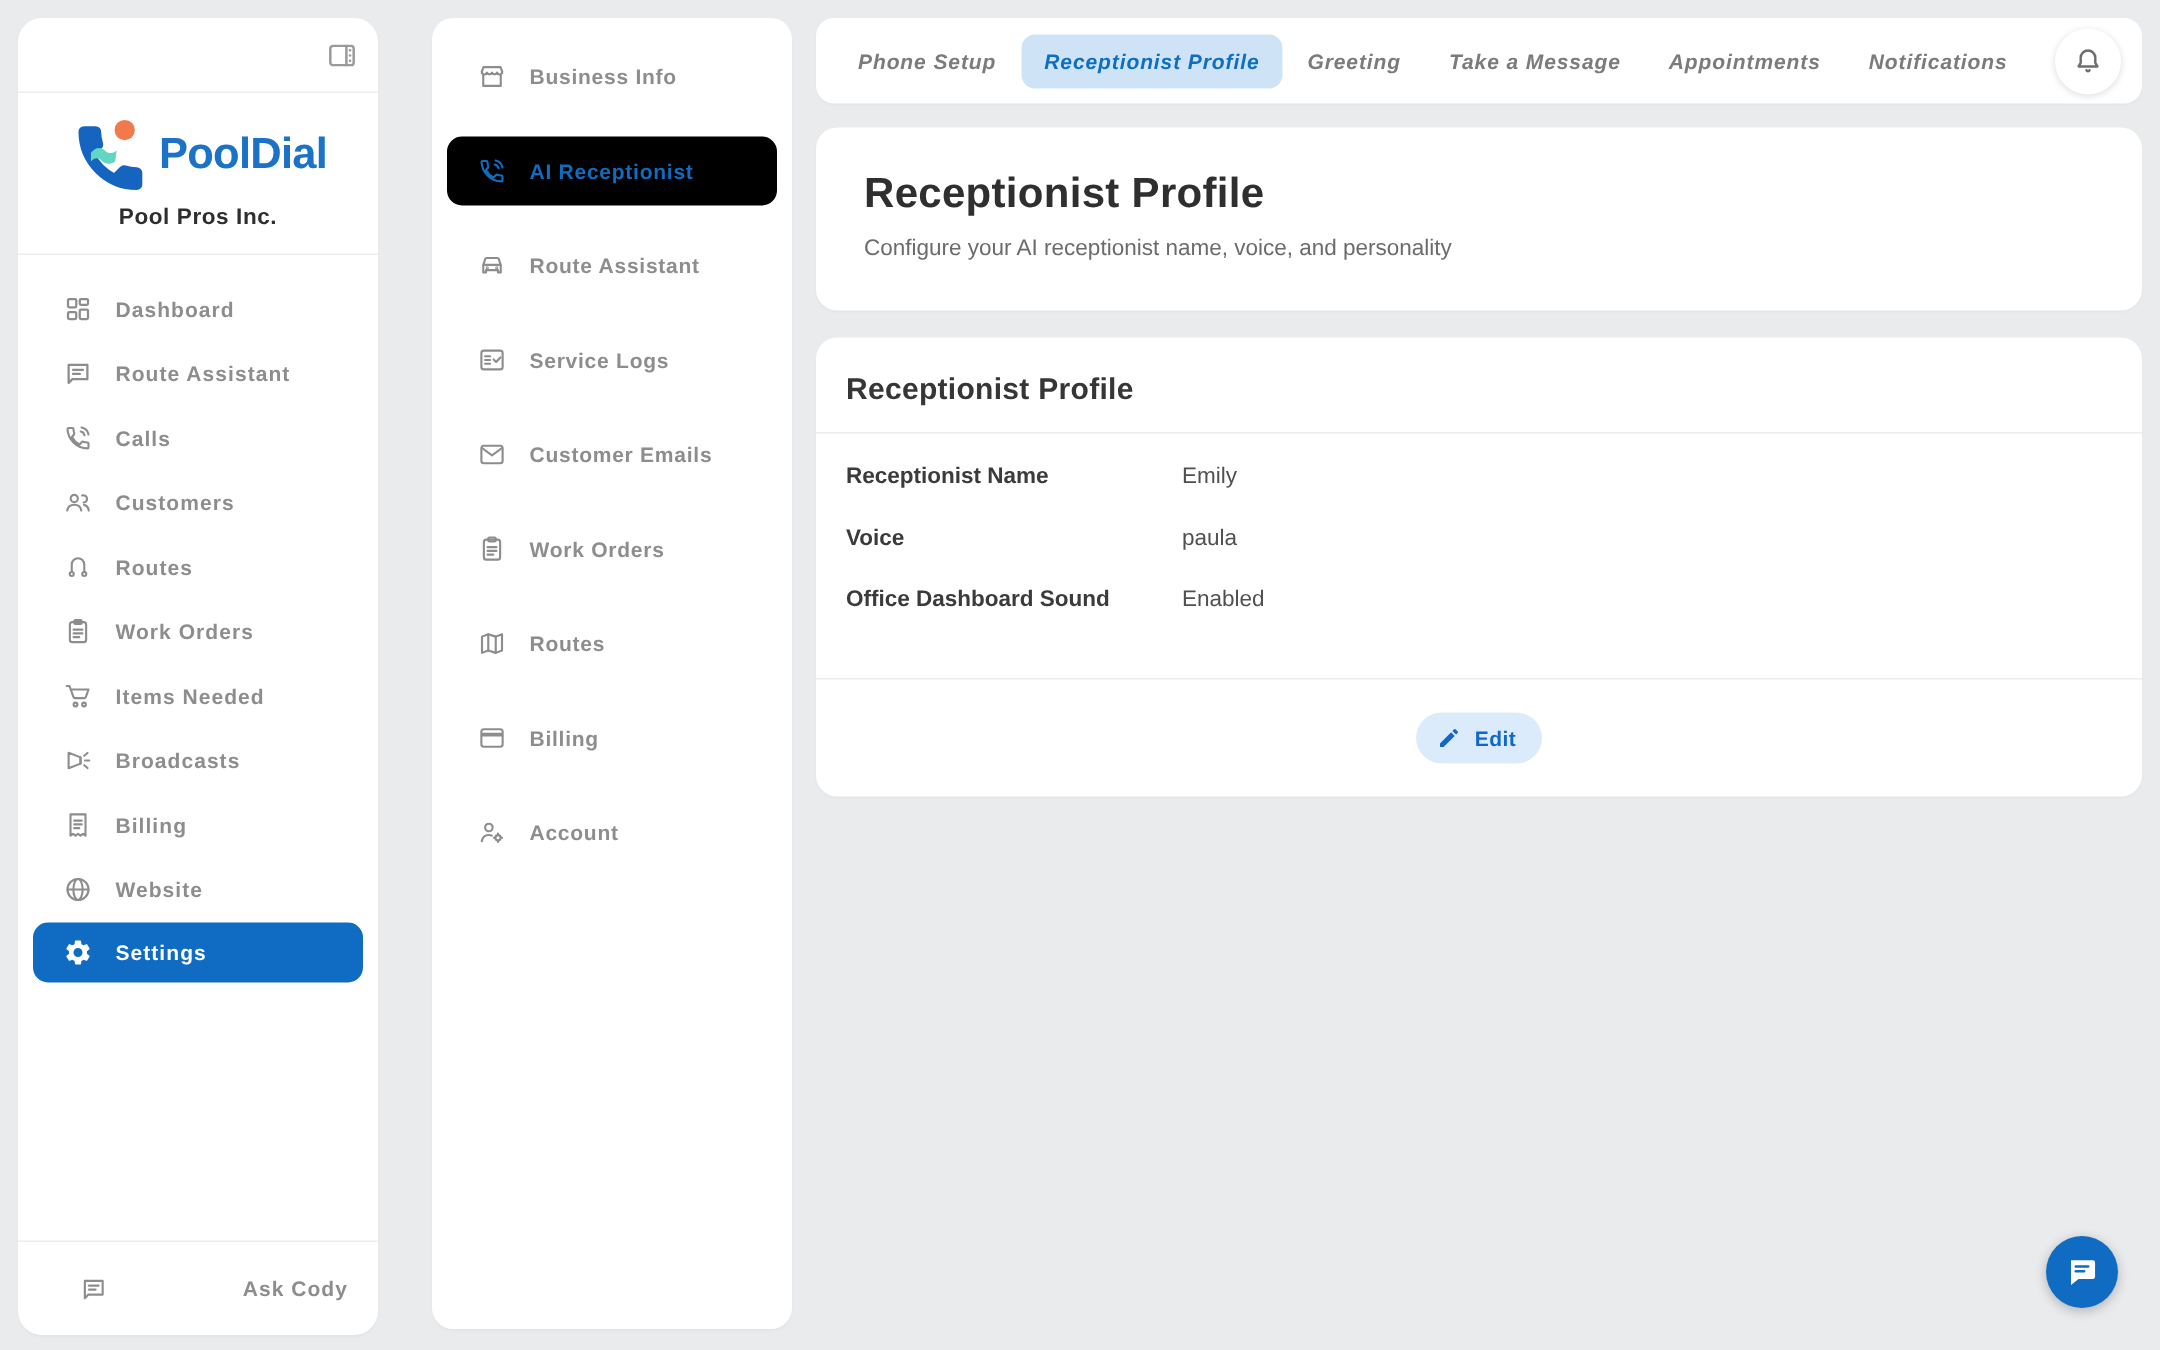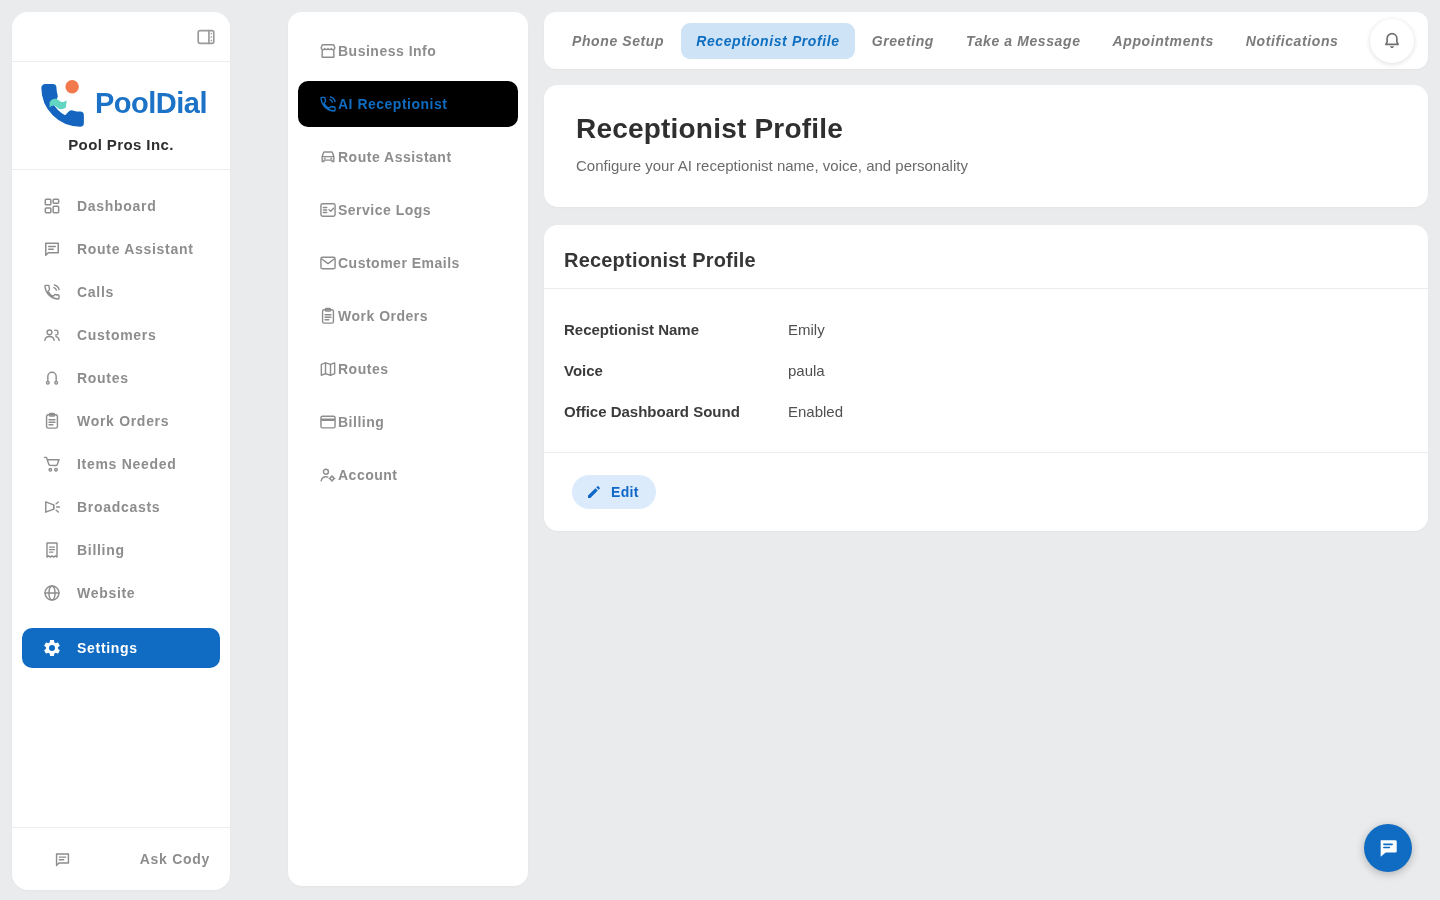--- a/index.html
+++ b/index.html
@@ -6,40 +6,40 @@
   html,body { margin:0; padding:0; }
   body {
     width:1440px; height:900px; position:relative; overflow:hidden;
     background:#eaebec;
     font-family:"Liberation Sans", sans-serif;
     -webkit-font-smoothing:antialiased;
   }
   .card { position:absolute; background:#fff; border-radius:14px; box-shadow:0 1px 2px rgba(0,0,0,0.03); }
 
   
-  #left-sidebar { left:12px; top:12px; width:218px; height:878px; border-radius:16px; display:flex; flex-direction:column; }
+  #left-sidebar { left:12px; top:12px; width:240px; height:878px; border-radius:16px; display:flex; flex-direction:column; }
   .ls-header { height:50px; flex:none; border-bottom:1px solid #ededed; display:flex; align-items:center; justify-content:flex-end; padding:0 13px; color:#9a9a9a; }
   .ls-header svg { width:22px; height:22px; cursor:pointer; }
   .ls-brand { flex:none; border-bottom:1px solid #ededed; text-align:center; padding:14px 0 16px; }
   .logo-row { display:flex; align-items:center; justify-content:center; gap:6px; }
   .logo-mark { width:54px; height:54px; }
   .logo-text { font-size:29px; font-weight:800; color:#1b72c6; letter-spacing:-0.5px; }
   .company-name { margin-top:6px; font-size:15px; font-weight:600; color:#2e2e2e; letter-spacing:0.4px; }
   .ls-nav { padding:14px 10px 0; display:flex; flex-direction:column; }
   .nav-item { display:flex; align-items:center; gap:15px; height:43px; padding:0 10px 0 20px; border-radius:10px;
               color:#8d8d8d; font-size:14px; font-weight:600; letter-spacing:0.7px; cursor:pointer; }
   .nav-item svg { width:20px; height:20px; flex:none; }
-  .nav-item.active { background:#0f6cc2; color:#fff; height:40px; margin:14px 0 2px; }
+  .nav-item.active { background:#0f6cc2; color:#fff; height:40px; margin:1px 0 2px; }
   .ls-footer { margin-top:auto; border-top:1px solid #ededed; height:63px; flex:none; display:flex; align-items:center; gap:13px;
                padding:0 20px 0 41px; color:#8d8d8d; font-size:14px; font-weight:600; letter-spacing:0.7px; cursor:pointer;justify-content:space-between; }
   .ls-footer svg { width:19px; height:19px; }
 
   
   #settings-sidebar { left:288px; top:12px; width:240px; height:874px; padding:16px 10px; }
-  .snav-item { display:flex; align-items:center; height:46px; margin-bottom:7px; padding:0 10px 0 20px; border-radius:10px;
+  .snav-item { display:flex; align-items:center; gap:15px; height:46px; margin-bottom:17px; padding:0 10px 0 20px; border-radius:10px;
                color:#8d8d8d; font-size:14px; font-weight:600; letter-spacing:0.5px; cursor:pointer; }
   .snav-item svg { width:20px; height:20px; flex:none; }
   .snav-item.active { background:#000000; color:#0f6cc0; }
 
   
   #header-bar { left:544px; top:12px; width:884px; height:57px; border-radius:12px; display:flex; align-items:center; padding:0 14px 0 12px;font-style:italic; }
   .tab { color:#7b7b7b; font-size:14px; font-weight:600; letter-spacing:0.6px; padding:10px 15px; margin:0 1px; border-radius:9px; cursor:pointer; white-space:nowrap; }
   .tab.active { background:#cfe3f7; color:#0e6fc0; }
   .bell-btn { margin-left:auto; width:44px; height:44px; border-radius:50%; background:#fff;
               box-shadow:0 1px 5px rgba(0,0,0,0.14); display:flex; align-items:center; justify-content:center; color:#6e6e6e; cursor:pointer; }
@@ -47,24 +47,24 @@
 
   
   #intro-card { left:544px; top:85px; width:884px; height:122px; padding:28px 32px; }
   #intro-card h1 { margin:0 0 12px; font-size:28px; font-weight:700; color:#2f2f2f; letter-spacing:0.2px; }
   #intro-card p { margin:0; font-size:15px; color:#6b6b6b; }
 
   
   #profile-card { left:544px; top:225px; width:884px; height:306px; display:flex; flex-direction:column; }
   .pc-header { flex:none; padding:24px 20px 16px; font-size:20px; font-weight:700; color:#363636; border-bottom:1px solid #ececec; letter-spacing:0.2px; }
   .pc-body { flex:1; padding:20px 20px 0; }
-  .field-row { display:flex; align-items:center; height:41px; }
+  .field-row { display:flex; align-items:flex-start; height:41px; }
   .field-label { width:224px; flex:none; font-size:15px; font-weight:700; color:#3b3b3b; }
   .field-value { font-size:15px; color:#505050; }
-  .pc-footer { flex:none; border-top:1px solid #ececec; padding:22px 28px; display:flex; justify-content:flex-start; }
+  .pc-footer { flex:none; border-top:1px solid #ececec; padding:22px 28px; display:flex; justify-content:center; }
   .edit-btn { display:flex; align-items:center; gap:9px; background:#dcebfb; color:#1068c8; border:none; cursor:pointer;
               border-radius:18px; height:34px; padding:0 17px 0 14px; font-size:14px; font-weight:700; font-family:inherit; letter-spacing:0.3px; }
   .edit-btn svg { width:16px; height:16px; }
 
   
   #chat-fab { position:absolute; left:1364px; top:824px; width:48px; height:48px; border-radius:50%; background:#0f6cc2;
               display:flex; align-items:center; justify-content:center; box-shadow:0 2px 8px rgba(0,0,0,0.25); cursor:pointer; }
   #chat-fab svg { width:22px; height:22px; }
 </style>
 </head>

